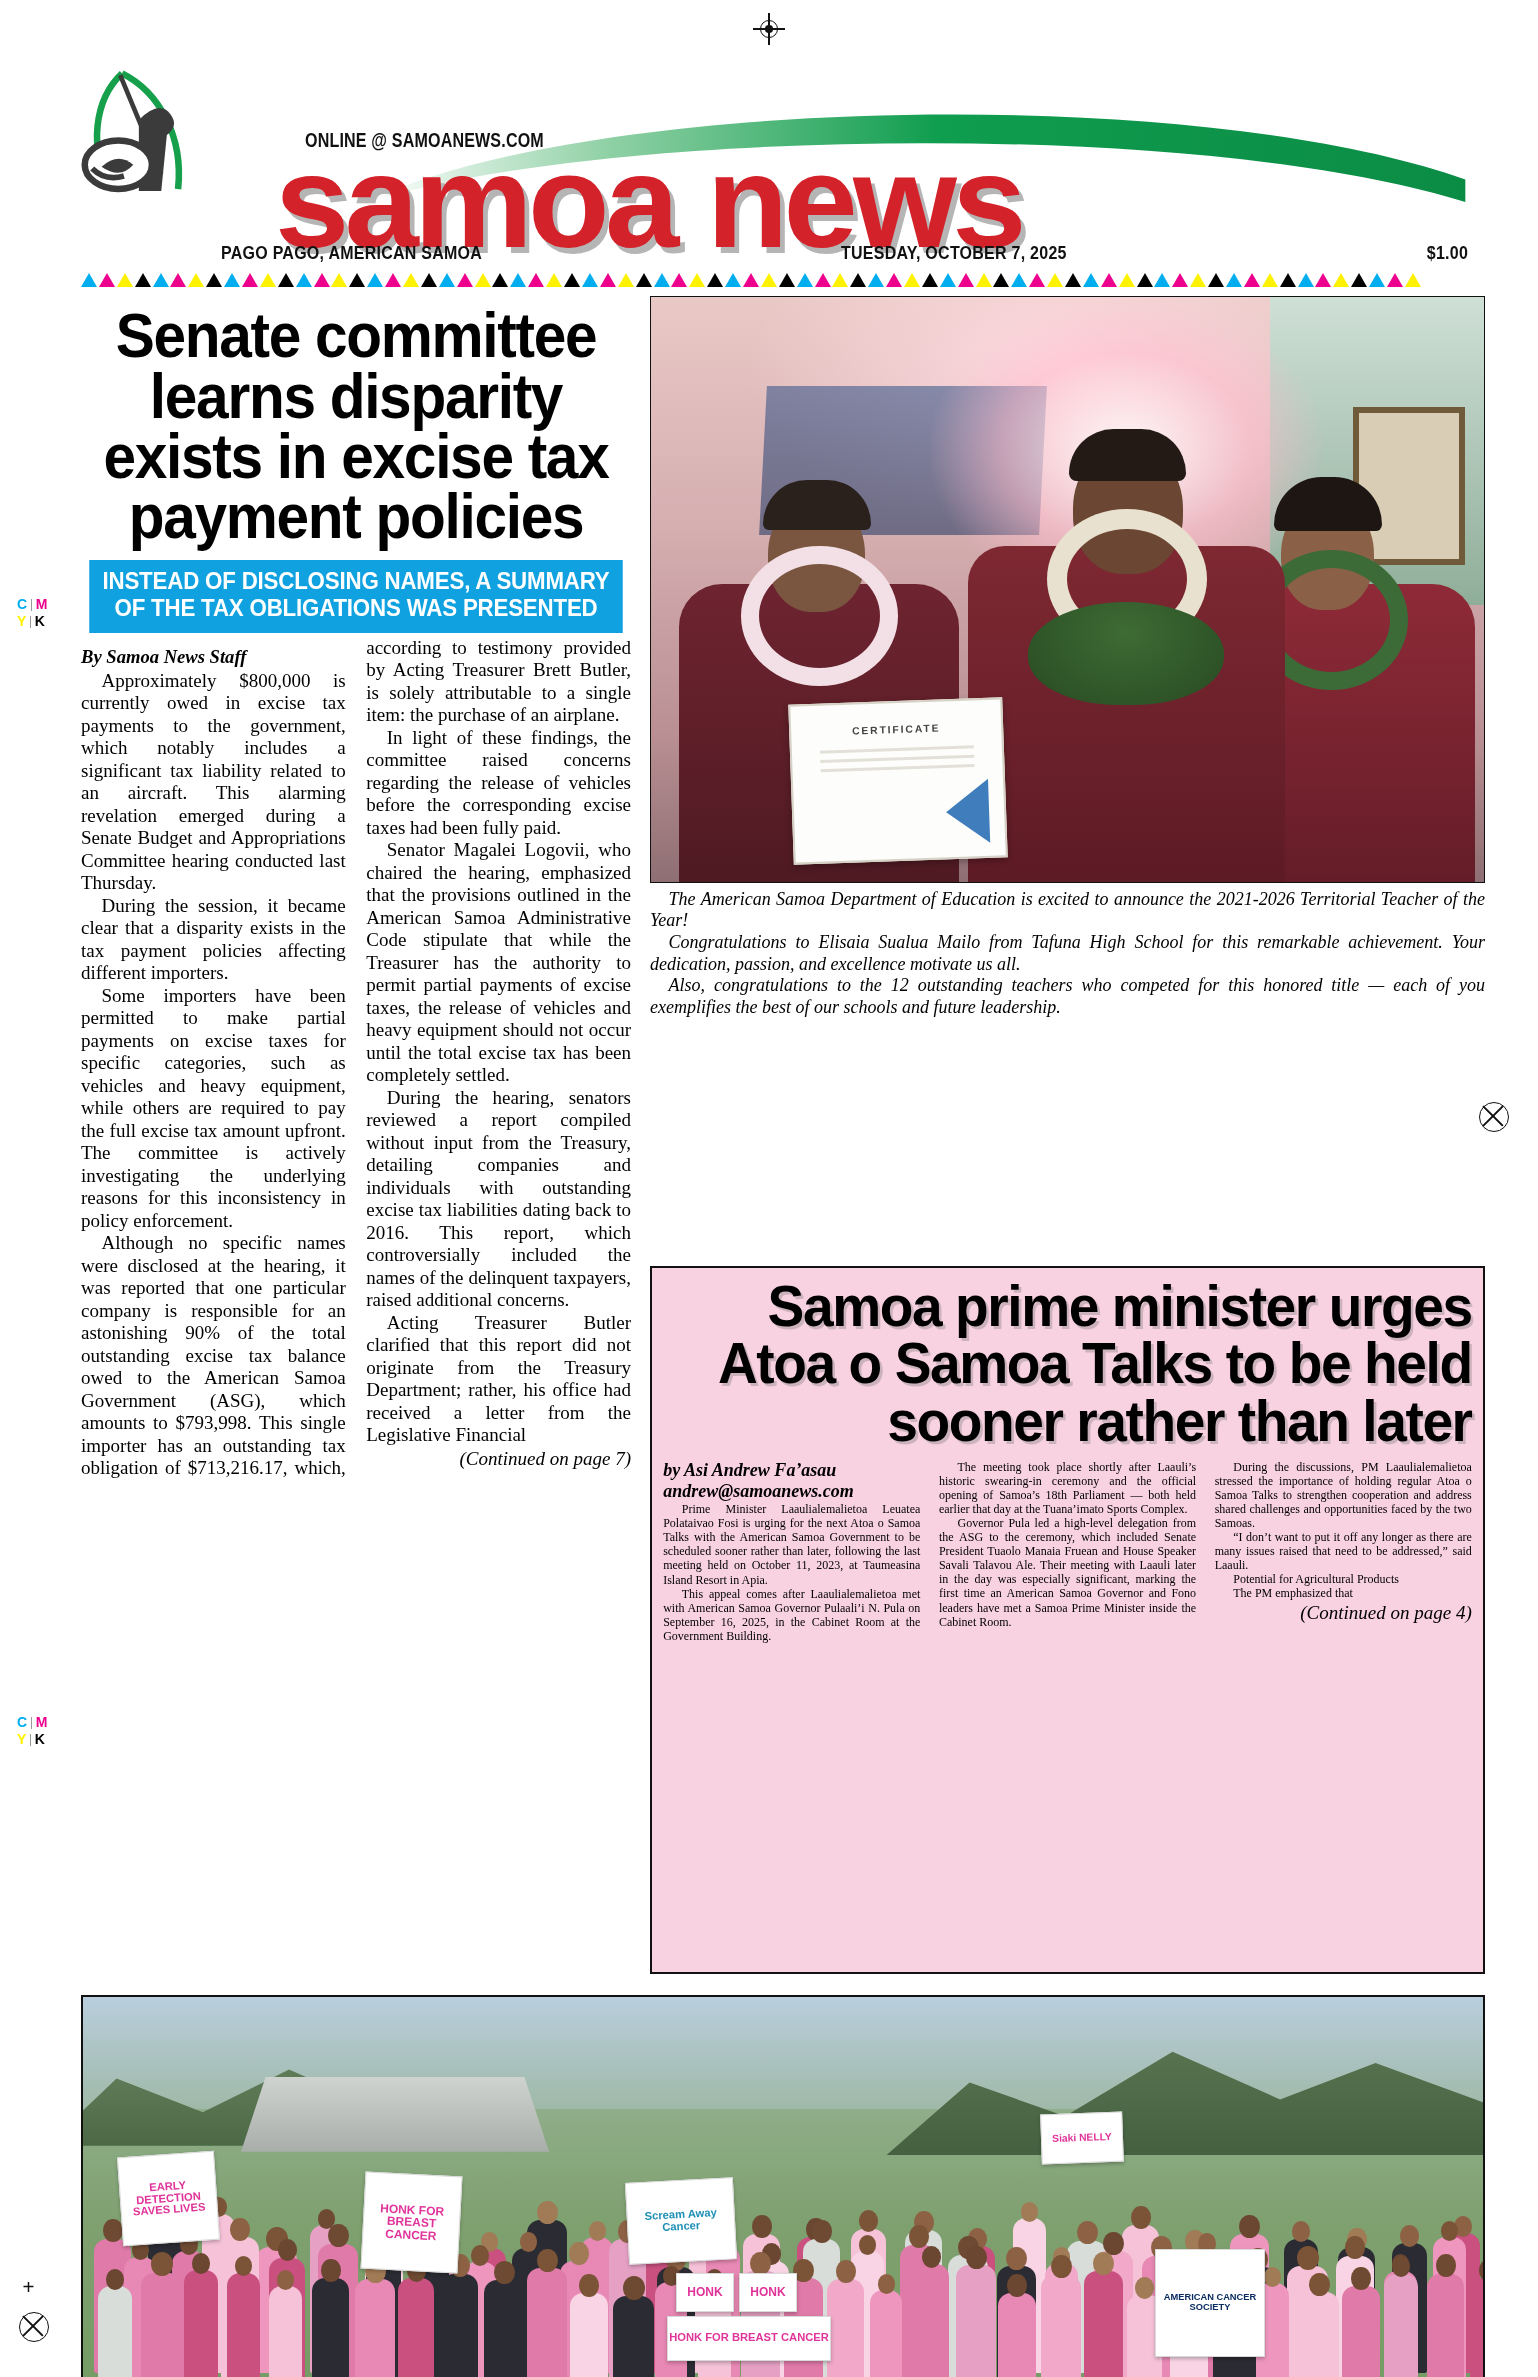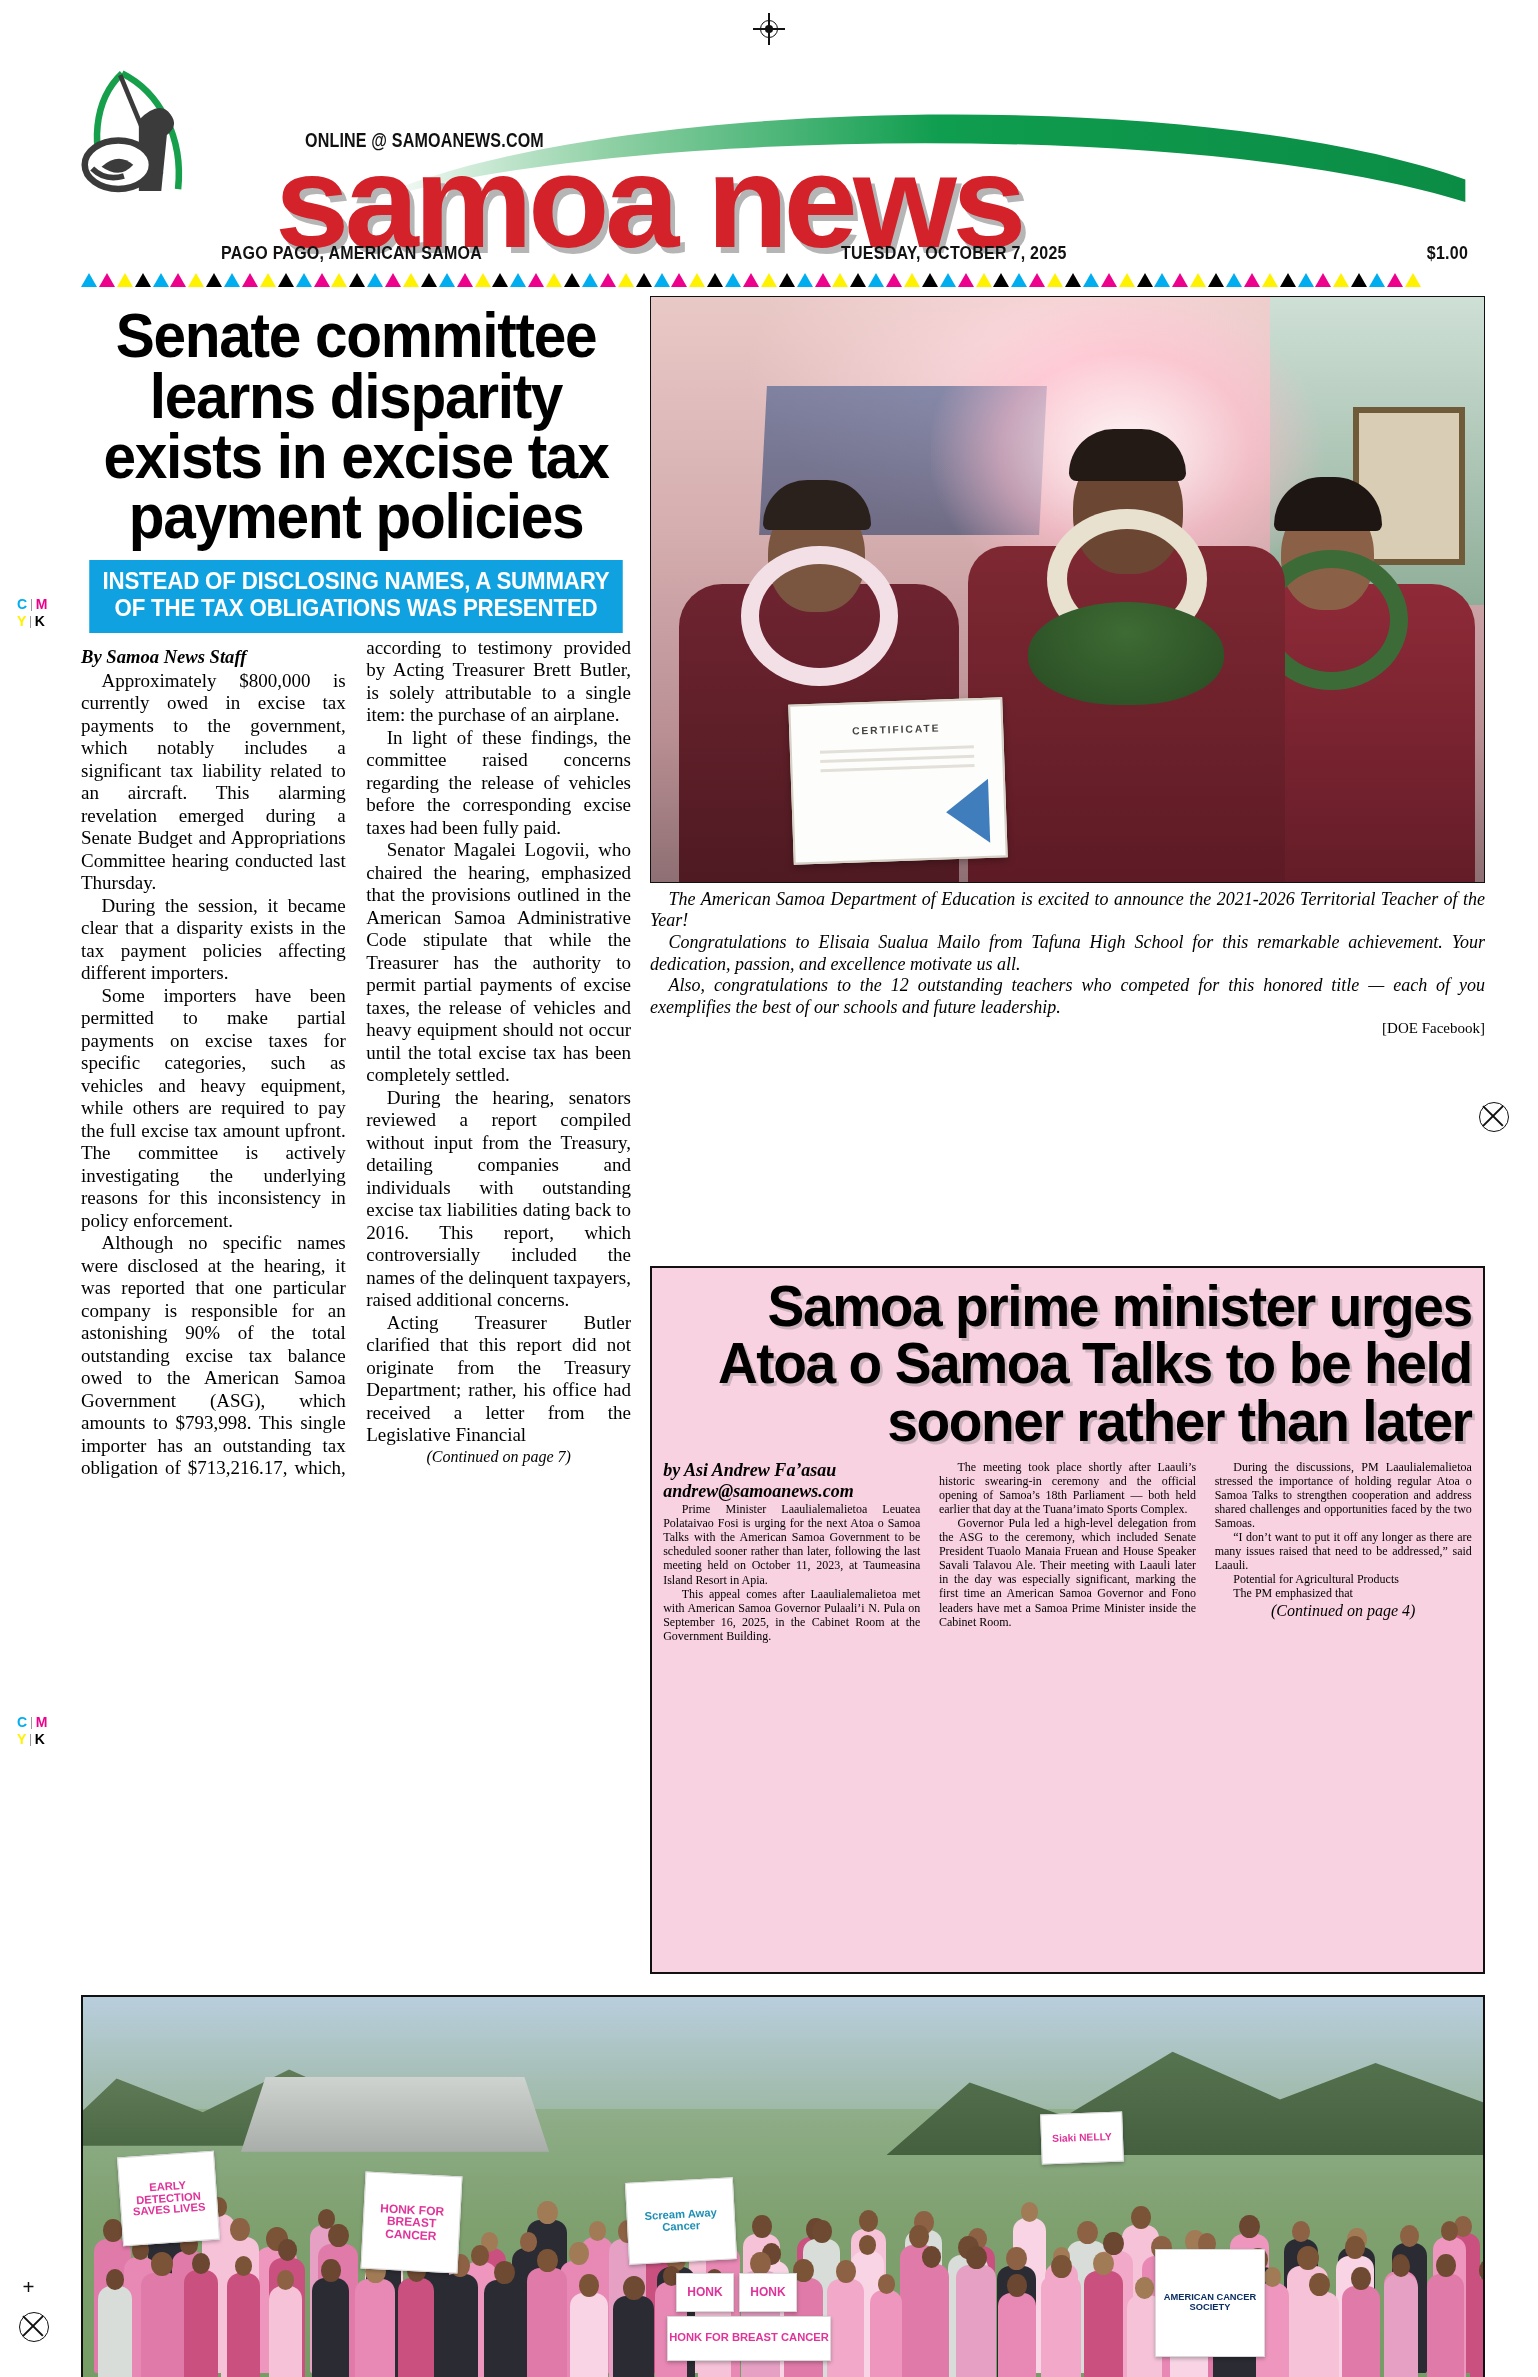--- a/index.html
+++ b/index.html
@@ -105,21 +105,21 @@
     column-count:2; column-gap:20.5px; column-rule:none;
     margin-top:3.7px;
   }
   .bodytext p {
     font-size:19px; line-height:1.185;
     text-align:justify; text-indent:20.5px;
     hyphens:auto; -webkit-hyphens:auto;
     font-family:"Liberation Serif", serif;
   }
   .contd {
-    font-style:italic; font-size:16px; text-align:center;
+    font-style:italic; font-size:19px; text-align:right;
     margin-top:1.9px;
   }
 
   
   .photo-top {
     position:absolute; left:569px; top:0; width:835px; height:587px;
     border:1.9px solid #111; overflow:hidden;
     background:linear-gradient(175deg,#f6d8d4 0%, #f2bfc0 18%, #e4a6a8 36%, #c98b8e 55%, #a97274 75%, #8d5d60 100%);
   }
   .ph-wall { position:absolute; inset:0;
@@ -501,21 +501,20 @@
         <div class="cert-t">CERTIFICATE</div>
         <div class="cert-l"></div>
         <div class="cert-chev"></div>
       </div>
     </div>
 
     <div class="caption-top">
       <p>The American Samoa Department of Education is excited to announce the 2021-2026 Territorial Teacher of the Year!</p>
       <p>Congratulations to Elisaia Sualua Mailo from Tafuna High School for this remarkable achievement. Your dedication, passion, and excellence motivate us all.</p>
       <p>Also, congratulations to the 12 outstanding teachers who competed for this honored title — each of you exemplifies the best of our schools and future leadership.</p>
-      <div class="credit">[DOE Facebook]</div>
     </div>
 
     <div class="pink-box">
       <div class="pink-headline">Samoa prime minister urges Atoa o Samoa Talks to be held sooner rather than later</div>
       <div class="pink-cols">
         <div class="pink-byline">by Asi Andrew Fa’asau</div>
         <div class="pink-byline">andrew@samoanews.com</div>
         <p>Prime Minister Laaulialemalietoa Leuatea Polataivao Fosi is urging for the next Atoa o Samoa Talks with the American Samoa Government to be scheduled sooner rather than later, following the last meeting held on October 11, 2023, at Taumeasina Island Resort in Apia.</p>
         <p>This appeal comes after Laaulialemalietoa met with American Samoa Governor Pulaali’i N. Pula on September 16, 2025, in the Cabinet Room at the Government Building.</p>
         <p>The meeting took place shortly after Laauli’s historic swearing-in ceremony and the official opening of Samoa’s 18th Parliament — both held earlier that day at the Tuana’imato Sports Complex.</p>

